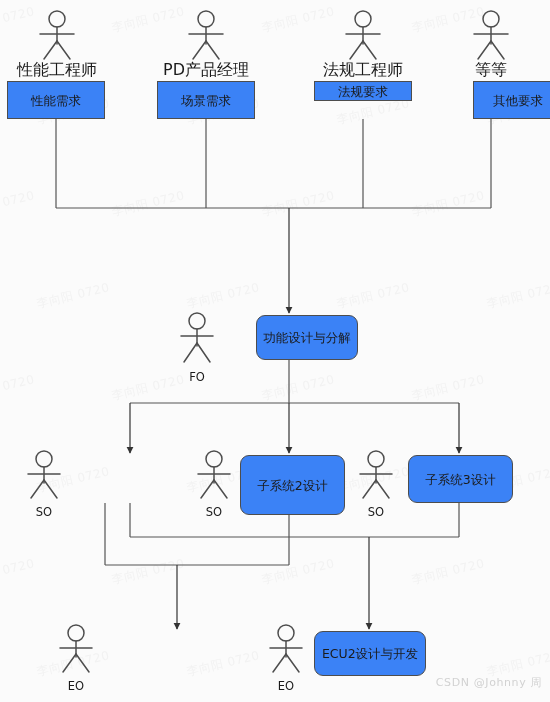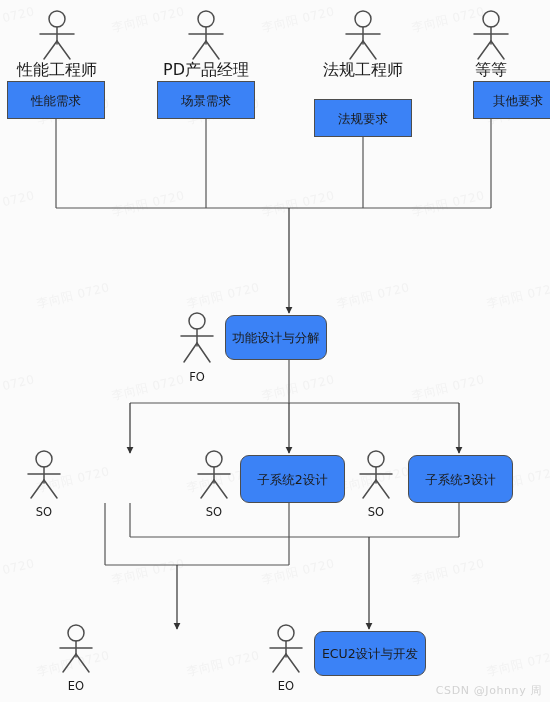--- a/index.html
+++ b/index.html
@@ -63,21 +63,21 @@
     z-index: 3;
     text-align: center;
     font-size: 16px;
     color: #1a1a1a;
     white-space: nowrap;
   }
   .actor-label.latin { font-size: 11.5px; }
   #credit {
     position: absolute;
     right: 8px;
-    bottom: 4px;
+    bottom: 12px;
     z-index: 4;
     font-size: 11px;
     color: #d2d2d2;
     white-space: nowrap;
     letter-spacing: 0.6px;
   }
 </style>
 </head>
 <body>
 
@@ -196,39 +196,39 @@
     </g>
   </svg>
   <div class="actor-label" style="left:441px; top:60px; width:100px;">等等</div>
 
   <div class="node sharp" style="left:7px; top:81px; width:98px; height:38px;">
     <span>性能需求</span>
   </div>
   <div class="node sharp" style="left:157px; top:81px; width:98px; height:38px;">
     <span>场景需求</span>
   </div>
-  <div class="node sharp" style="left:314px; top:99px; width:98px; height:38px;">
+  <div class="node sharp" style="left:314px; top:81px; width:98px; height:20px;">
     <span>法规要求</span>
   </div>
   <div class="node sharp" style="left:449px; top:81px; width:90px; height:38px;margin-left:24px;">
     <span>其他要求</span>
   </div>
 
   <svg class="actor" style="left:168px; top:310px;" width="58" height="56" viewBox="0 0 58 56">
     <g fill="none" stroke="#4d4d4d" stroke-width="1.5" stroke-linecap="round">
       <circle cx="29" cy="11" r="8"></circle>
       <line x1="29" y1="19" x2="29" y2="36"></line>
       <line x1="13" y1="26" x2="45" y2="26"></line>
       <line x1="29" y1="33" x2="16" y2="52"></line>
       <line x1="29" y1="33" x2="42" y2="52"></line>
     </g>
   </svg>
   <div class="actor-label latin" style="left:167px; top:370px; width:60px;">FO</div>
 
-  <div class="node round" style="left:225px; top:315px; width:102px; height:45px;">
+  <div class="node round" style="left:256px; top:315px; width:102px; height:45px;">
     <span>功能设计与分解</span>
   </div>
 
   <svg class="actor" style="left:16px; top:448px;" width="56" height="54" viewBox="0 0 56 54">
     <g fill="none" stroke="#4d4d4d" stroke-width="1.5" stroke-linecap="round">
       <circle cx="28" cy="11" r="8"></circle>
       <line x1="28" y1="19" x2="28" y2="35"></line>
       <line x1="12" y1="26" x2="44" y2="26"></line>
       <line x1="28" y1="32" x2="15" y2="50"></line>
       <line x1="28" y1="32" x2="41" y2="50"></line>
@@ -251,21 +251,21 @@
     <g fill="none" stroke="#4d4d4d" stroke-width="1.5" stroke-linecap="round">
       <circle cx="28" cy="11" r="8"></circle>
       <line x1="28" y1="19" x2="28" y2="35"></line>
       <line x1="12" y1="26" x2="44" y2="26"></line>
       <line x1="28" y1="32" x2="15" y2="50"></line>
       <line x1="28" y1="32" x2="41" y2="50"></line>
     </g>
   </svg>
   <div class="actor-label latin" style="left:346px; top:505px; width:60px;">SO</div>
 
-  <div class="node round" style="left:240px; top:455px; width:105px; height:48px;">
+  <div class="node round" style="left:240px; top:455px; width:105px; height:60px;">
     <span>子系统2设计</span>
   </div>
   <div class="node round" style="left:408px; top:455px; width:105px; height:48px;">
     <span>子系统3设计</span>
   </div>
 
   <svg class="actor" style="left:48px; top:622px;" width="56" height="54" viewBox="0 0 56 54">
     <g fill="none" stroke="#4d4d4d" stroke-width="1.5" stroke-linecap="round">
       <circle cx="28" cy="11" r="8"></circle>
       <line x1="28" y1="19" x2="28" y2="35"></line>

